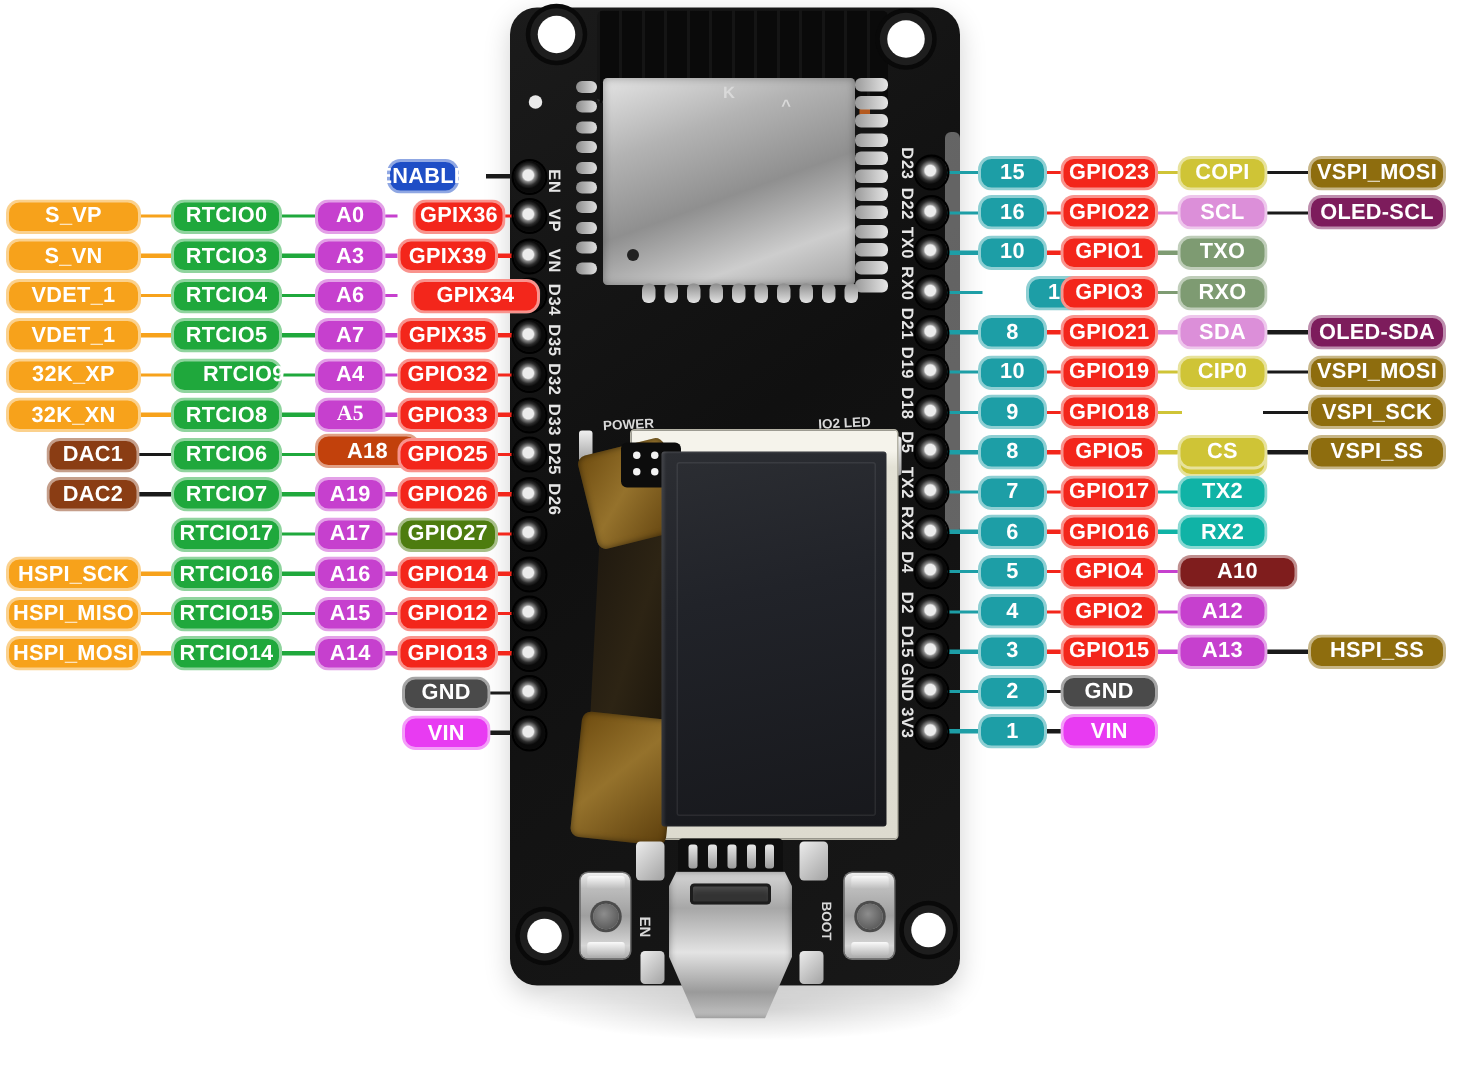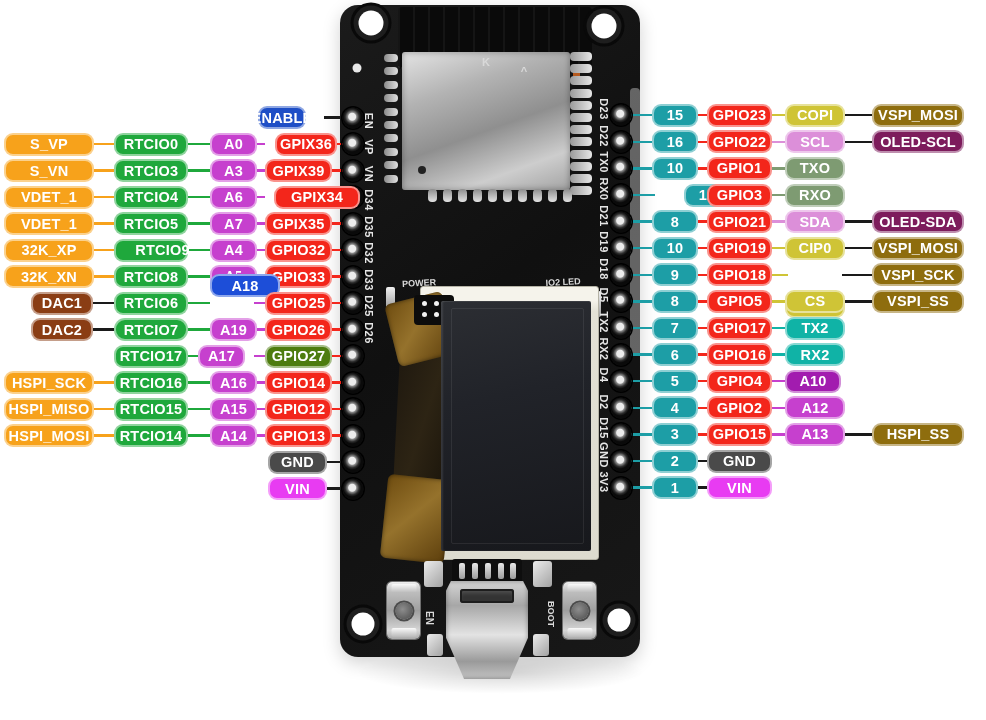--- a/index.html
+++ b/index.html
@@ -347,28 +347,28 @@
       <div class="chip" style="left: 4px; top: 238.5px; width: 90px; background: rgb(247, 162, 27);">32K_XP</div>
       <div class="chip" style="left: 114px; top: 238.5px; width: 74px; background: rgb(31, 168, 60); padding-left: 23px;">RTCIO9</div>
       <div class="chip" style="left: 210px; top: 238.5px; width: 47px; background: rgb(198, 64, 206);">A4</div>
       <div class="chip" style="left: 265px; top: 238.5px; width: 67px; background: rgb(243, 38, 27);">GPIO32</div>
       <div class="chip" style="left: 4px; top: 265px; width: 90px; background: rgb(247, 162, 27);">32K_XN</div>
       <div class="chip" style="left: 114px; top: 265px; width: 74px; background: rgb(31, 168, 60);">RTCIO8</div>
       <div class="chip" style="left: 210px; top: 265px; width: 47px; background: rgb(198, 64, 206); font-family: Liberation Serif, serif;">A5</div>
       <div class="chip" style="left: 265px; top: 265px; width: 67px; background: rgb(243, 38, 27);">GPIO33</div>
       <div class="chip" style="left: 31px; top: 291.5px; width: 62px; background: rgb(138, 61, 20);">DAC1</div>
       <div class="chip" style="left: 114px; top: 291.5px; width: 74px; background: rgb(31, 168, 60);">RTCIO6</div>
-      <div class="chip" style="left: 210px; top: 274px; width: 70px; background: #1d4ed8;">A18</div>
+      <div class="chip" style="left: 210px; top: 289px; width: 70px; background: #c2410c;">A18</div>
       <div class="chip" style="left: 265px; top: 291.5px; width: 67px; background: rgb(243, 38, 27);">GPIO25</div>
       <div class="chip" style="left: 31px; top: 318px; width: 62px; background: rgb(138, 61, 20);">DAC2</div>
       <div class="chip" style="left: 114px; top: 318px; width: 74px; background: rgb(31, 168, 60); border-radius: 11px;">RTCIO7</div>
       <div class="chip" style="left: 210px; top: 318px; width: 47px; background: rgb(198, 64, 206);">A19</div>
       <div class="chip" style="left: 265px; top: 318px; width: 67px; background: rgb(243, 38, 27);">GPIO26</div>
       <div class="chip" style="left: 114px; top: 344.5px; width: 74px; background: rgb(31, 168, 60);">RTCIO17</div>
-      <div class="chip" style="left: 198px; top: 344.5px; width: 47px; background: rgb(198, 64, 206);">A17</div>
+      <div class="chip" style="left: 210px; top: 344.5px; width: 47px; background: rgb(198, 64, 206);">A17</div>
       <div class="chip" style="left: 265px; top: 344.5px; width: 67px; background: #4d7c0f;">GPIO27</div>
       <div class="chip" style="left: 4px; top: 371px; width: 90px; background: rgb(247, 162, 27);">HSPI_SCK</div>
       <div class="chip" style="left: 114px; top: 371px; width: 74px; background: rgb(31, 168, 60);">RTCIO16</div>
       <div class="chip" style="left: 210px; top: 371px; width: 47px; background: rgb(198, 64, 206);">A16</div>
       <div class="chip" style="left: 265px; top: 371px; width: 67px; background: rgb(243, 38, 27);">GPIO14</div>
       <div class="chip" style="left: 4px; top: 397.5px; width: 90px; background: rgb(247, 162, 27);">HSPI_MISO</div>
       <div class="chip" style="left: 114px; top: 397.5px; width: 74px; background: rgb(31, 168, 60);">RTCIO15</div>
       <div class="chip" style="left: 210px; top: 397.5px; width: 47px; background: rgb(198, 64, 206);">A15</div>
       <div class="chip" style="left: 265px; top: 397.5px; width: 67px; background: rgb(243, 38, 27);">GPIO12</div>
       <div class="chip" style="left: 4px; top: 424px; width: 90px; background: rgb(247, 162, 27);">HSPI_MOSI</div>
@@ -408,21 +408,21 @@
       <div class="chip" style="left: 785px; top: 289.9px; width: 60px; background: rgb(207, 196, 54);">CS</div>
       <div class="chip" style="left: 872px; top: 289.9px; width: 92px; background: rgb(142, 109, 14);">VSPI_SS</div>
       <div class="chip" style="left: 652px; top: 316.5px; width: 46px; background: rgb(29, 158, 166);">7</div>
       <div class="chip" style="left: 707px; top: 316.5px; width: 65px; background: rgb(243, 38, 27);">GPIO17</div>
       <div class="chip" style="left: 785px; top: 316.5px; width: 60px; background: rgb(16, 179, 166);">TX2</div>
       <div class="chip" style="left: 652px; top: 343.1px; width: 46px; background: rgb(29, 158, 166);">6</div>
       <div class="chip" style="left: 707px; top: 343.1px; width: 65px; background: rgb(243, 38, 27);">GPIO16</div>
       <div class="chip" style="left: 785px; top: 343.1px; width: 60px; background: rgb(16, 179, 166);">RX2</div>
       <div class="chip" style="left: 652px; top: 369.7px; width: 46px; background: rgb(29, 158, 166);">5</div>
       <div class="chip" style="left: 707px; top: 369.7px; width: 65px; background: rgb(243, 38, 27);">GPIO4</div>
-      <div class="chip" style="left: 785px; top: 369.7px; width: 56px; background: #a21caf;">A10</div>
+      <div class="chip" style="left: 785px; top: 369.7px; width: 80px; background: #7f1d1d;">A10</div>
       <div class="chip" style="left: 652px; top: 396.3px; width: 46px; background: rgb(29, 158, 166);">4</div>
       <div class="chip" style="left: 707px; top: 396.3px; width: 65px; background: rgb(243, 38, 27);">GPIO2</div>
       <div class="chip" style="left: 785px; top: 396.3px; width: 60px; background: rgb(198, 64, 206);">A12</div>
       <div class="chip" style="left: 652px; top: 422.9px; width: 46px; background: rgb(29, 158, 166);">3</div>
       <div class="chip" style="left: 707px; top: 422.9px; width: 65px; background: rgb(243, 38, 27);">GPIO15</div>
       <div class="chip" style="left: 785px; top: 422.9px; width: 60px; background: rgb(198, 64, 206);">A13</div>
       <div class="chip" style="left: 872px; top: 422.9px; width: 92px; background: rgb(142, 109, 14);">HSPI_SS</div>
       <div class="chip" style="left: 652px; top: 449.5px; width: 46px; background: rgb(29, 158, 166);">2</div>
       <div class="chip" style="left: 707px; top: 449.5px; width: 65px; background: rgb(74, 74, 74);">GND</div>
       <div class="chip" style="left: 652px; top: 476.1px; width: 46px; background: rgb(29, 158, 166);">1</div>

